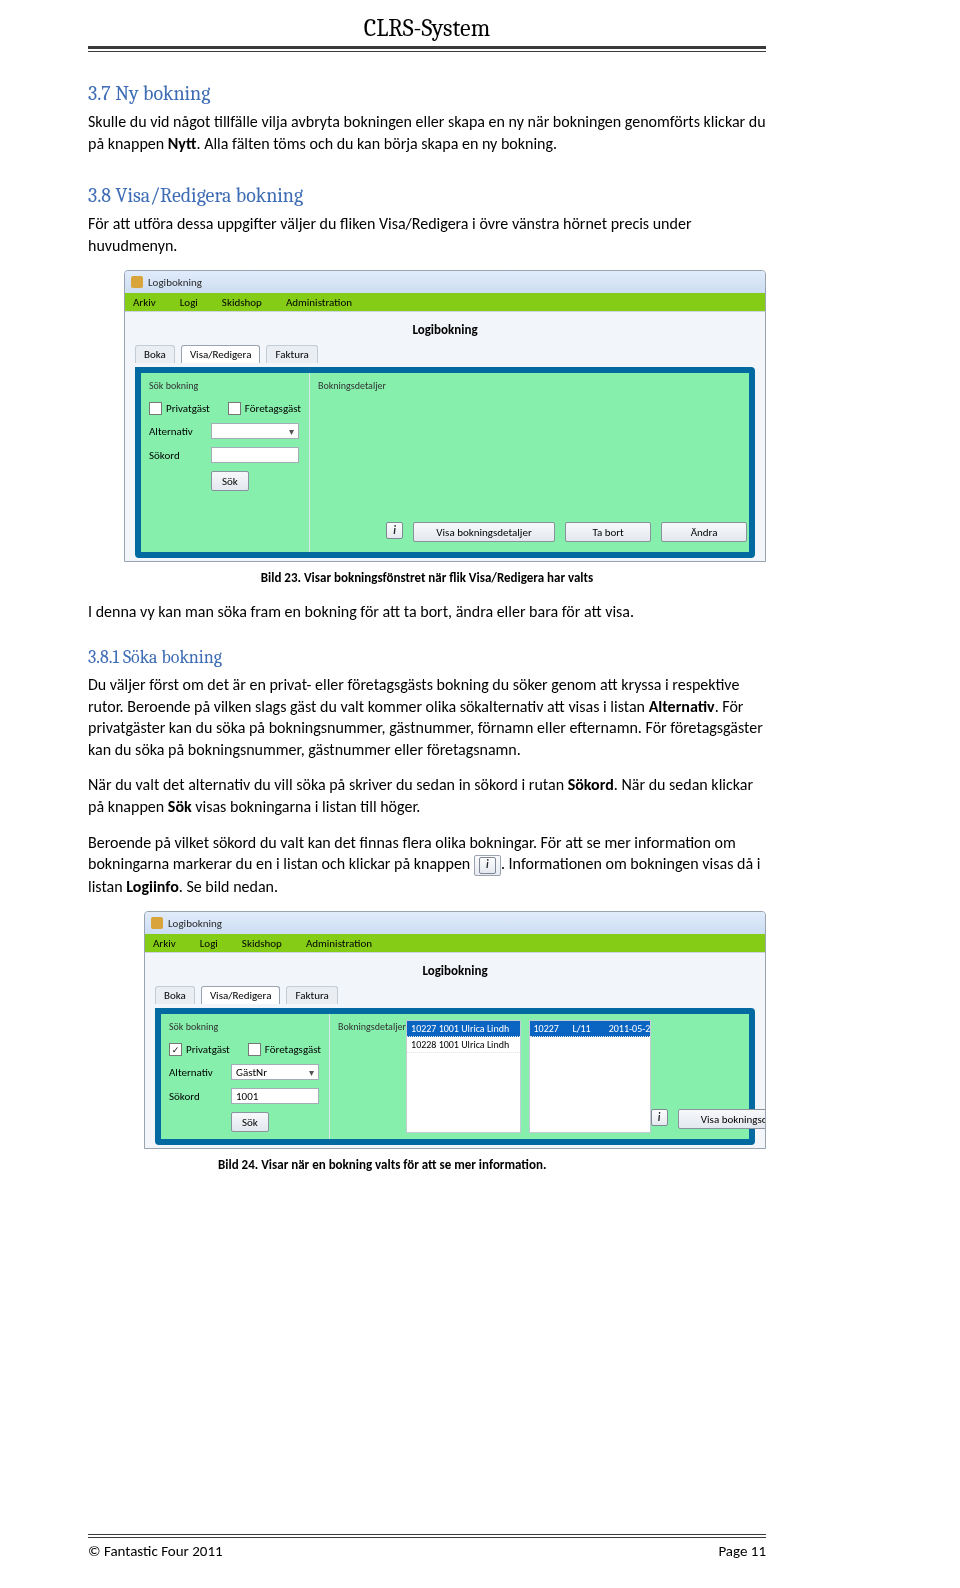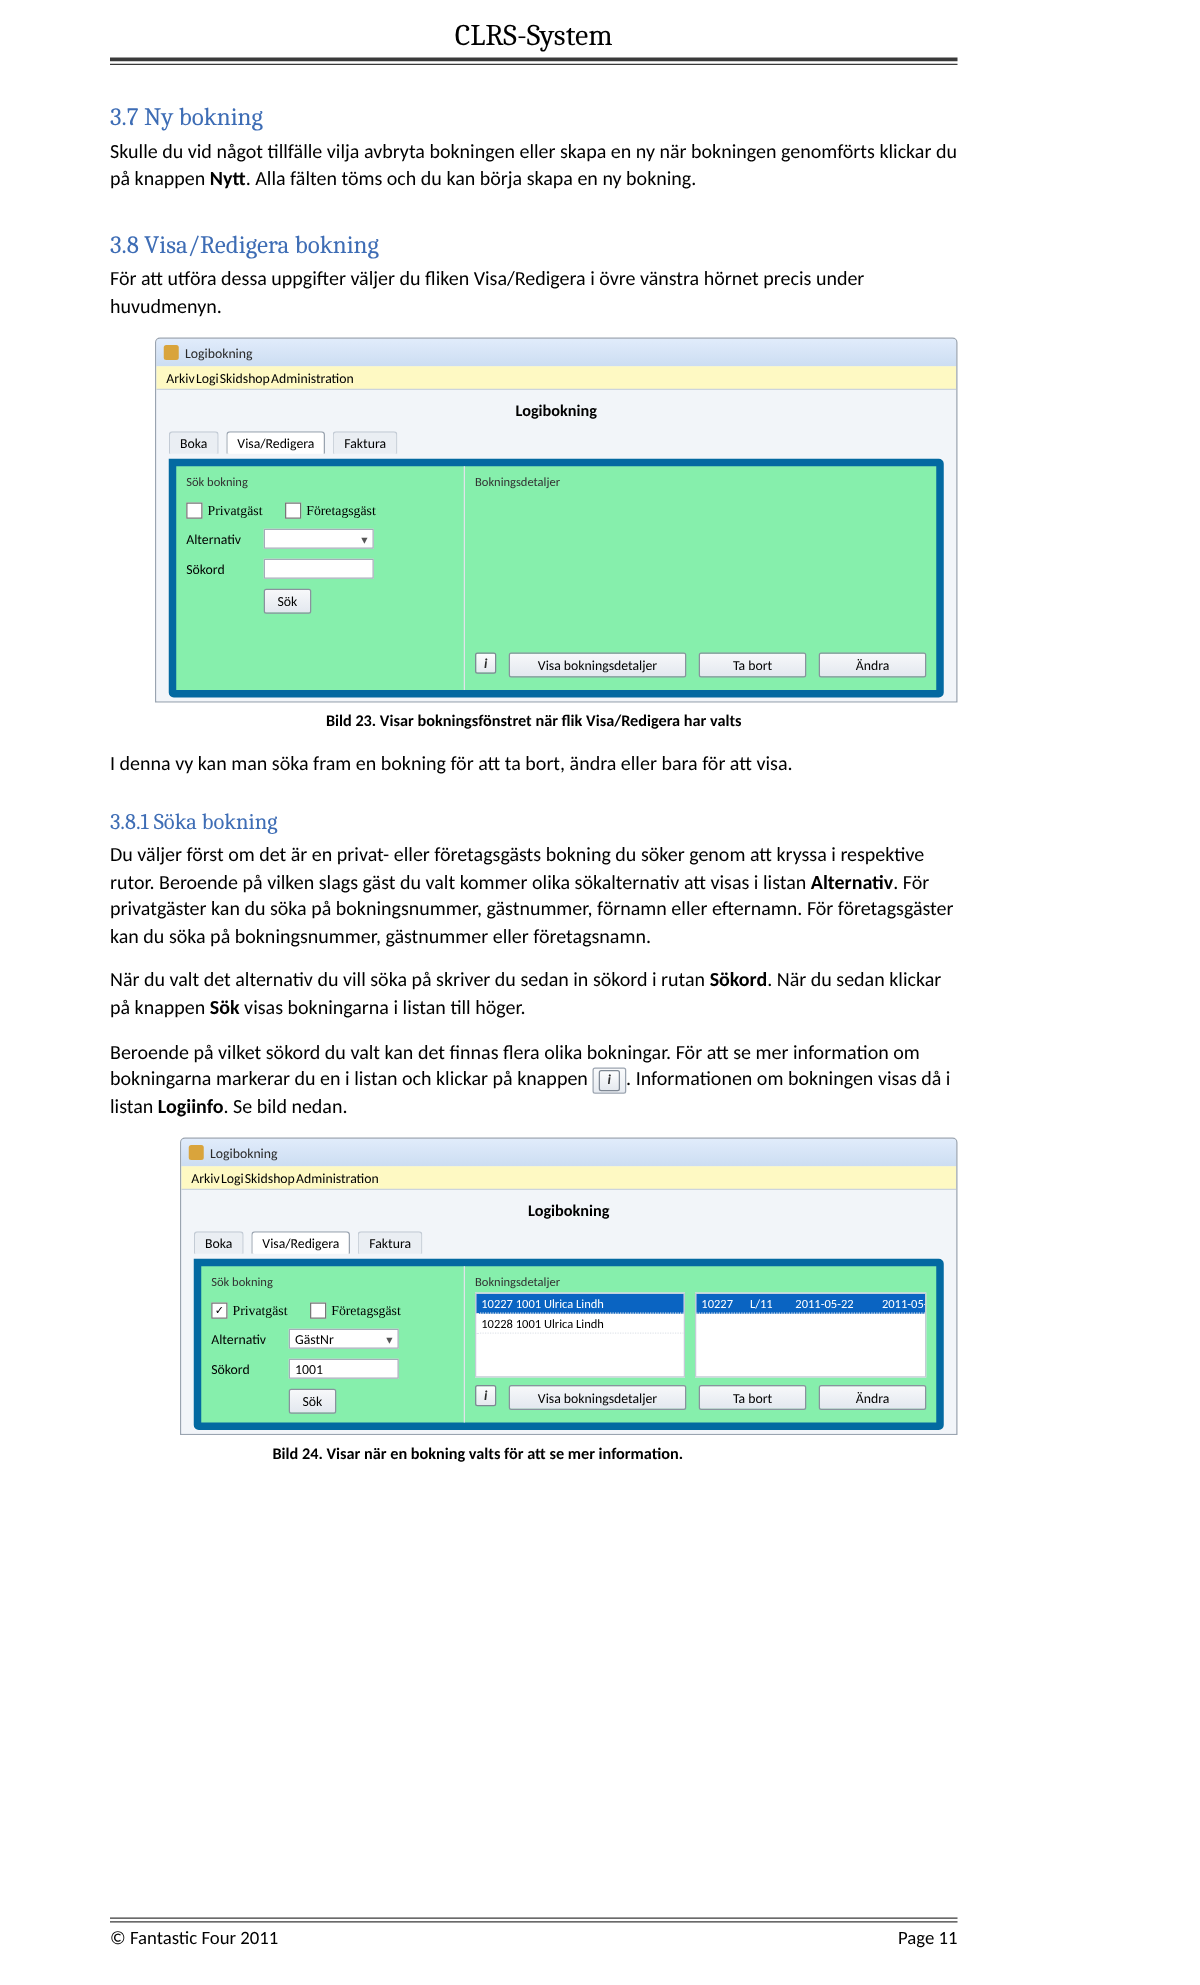--- a/index.html
+++ b/index.html
@@ -88,25 +88,25 @@
     gap: 5px;
     color: #2a2a2a;
   }
   .ss-icon {
     width: 12px; height: 12px;
     background: #d9a43c;
     border-radius: 2px;
   }
   .ss-menubar {
     height: 18px;
-    background: #fef9c3;
+    background: #84cc16;
     border-bottom: 1px solid #cbd4df;
     padding: 0 8px;
     display: flex;
-    gap: 1px;
+    gap: 24px;
     align-items: center;
   }
   .ss-body {
     display: flex;
     flex-direction: column;
     background: #f2f5f9;
     height: calc(100% - 40px);
     padding: 4px 10px;
     box-sizing: border-box;
   }
@@ -146,30 +146,30 @@
     box-sizing: border-box;
     padding: 6px 8px;
     display: flex;
     flex-direction: column;
     gap: 8px;
   }
   .ss-right {
     flex: 1;
     padding: 6px 8px;
     display: flex;
-    flex-direction: column;
+    flex-direction: row;
   }
   .ss-grouplabel {
     font-size: 10px;
     color: #333;
     margin-bottom: 2px;
   }
   .ss-row { display: flex; gap: 18px; align-items: center; }
   .ss-check {
-    display: inline-flex; align-items: center; gap: 4px; font-family: Liberation Serif, serif;
+    display: inline-flex; align-items: center; gap: 4px;
   }
   .ckbx {
     width: 11px; height: 11px;
     border: 1px solid #777;
     background: #fff;
     display: inline-flex; align-items: center; justify-content: center;
     font-size: 9px; line-height: 1;
   }
   .ss-field-row {
     display: flex; align-items: center; gap: 8px;

